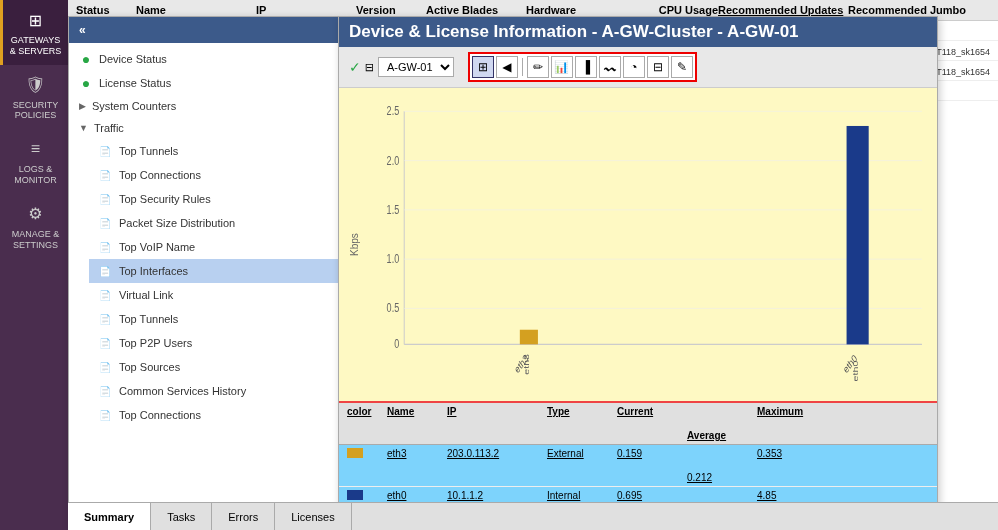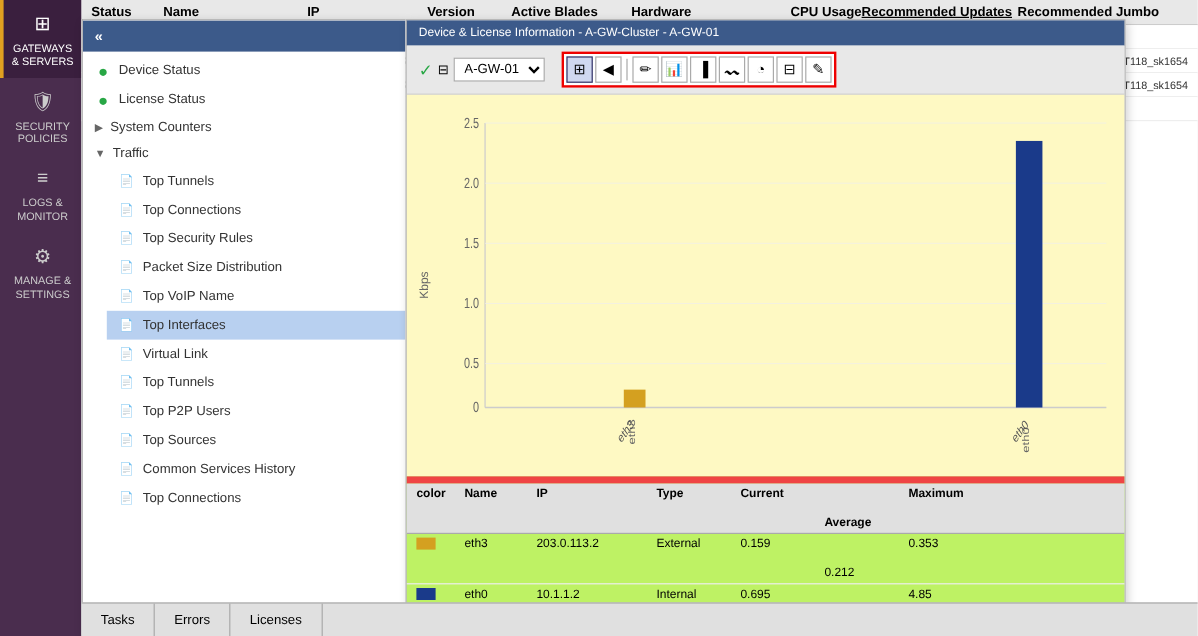--- a/index.html
+++ b/index.html
@@ -162,22 +162,22 @@
       border: 1px solid #aaa;
       box-shadow: 2px 2px 8px rgba(0,0,0,0.2);
       display: flex;
       flex-direction: column;
     }
 
     .content-header {
       background: #3c5a8a;
       color: #fff;
       padding: 5px 10px;
-      font-size: 10px;
-      font-weight: normal;
+      font-size: 17px;
+      font-weight: bold;
       display: flex;
       align-items: center;
       gap: 10px;
     }
 
     .content-toolbar {
       display: flex;
       align-items: center;
       padding: 5px 10px;
       background: #e8e8e8;
@@ -239,22 +239,23 @@
       flex: 1;
       display: flex;
       flex-direction: column;
     }
     .chart-svg-area {
       flex: 1;
     }
 
     
     .bottom-table {
-      background: #bef264;
-      border-top: 6px solid #ef4444;
+      background: #7dd3fc;
+      border-top: 2px solid #ef4444;
+      text-decoration: underline;
     }
     .bottom-table-header {
       display: flex;
       background: #e0e0e0;
       padding: 3px 8px;
       font-weight: bold;
       font-size: 10px;
       border-bottom: 1px solid #aaa;
     }
     .bottom-table-row {
@@ -563,16 +564,17 @@
         <div class="bt-type">Internal</div>
         <div class="bt-current">0.695</div>
         <div class="bt-average">2.12</div>
         <div class="bt-maximum">4.85</div>
       </div>
     </div>
   </div>
 </div>
 
 <div class="bottom-tabs">
+  <div class="bottom-tab active">Summary</div>
   <div class="bottom-tab">Tasks</div>
   <div class="bottom-tab">Errors</div>
   <div class="bottom-tab">Licenses</div>
 </div>
 
 </body></html>

